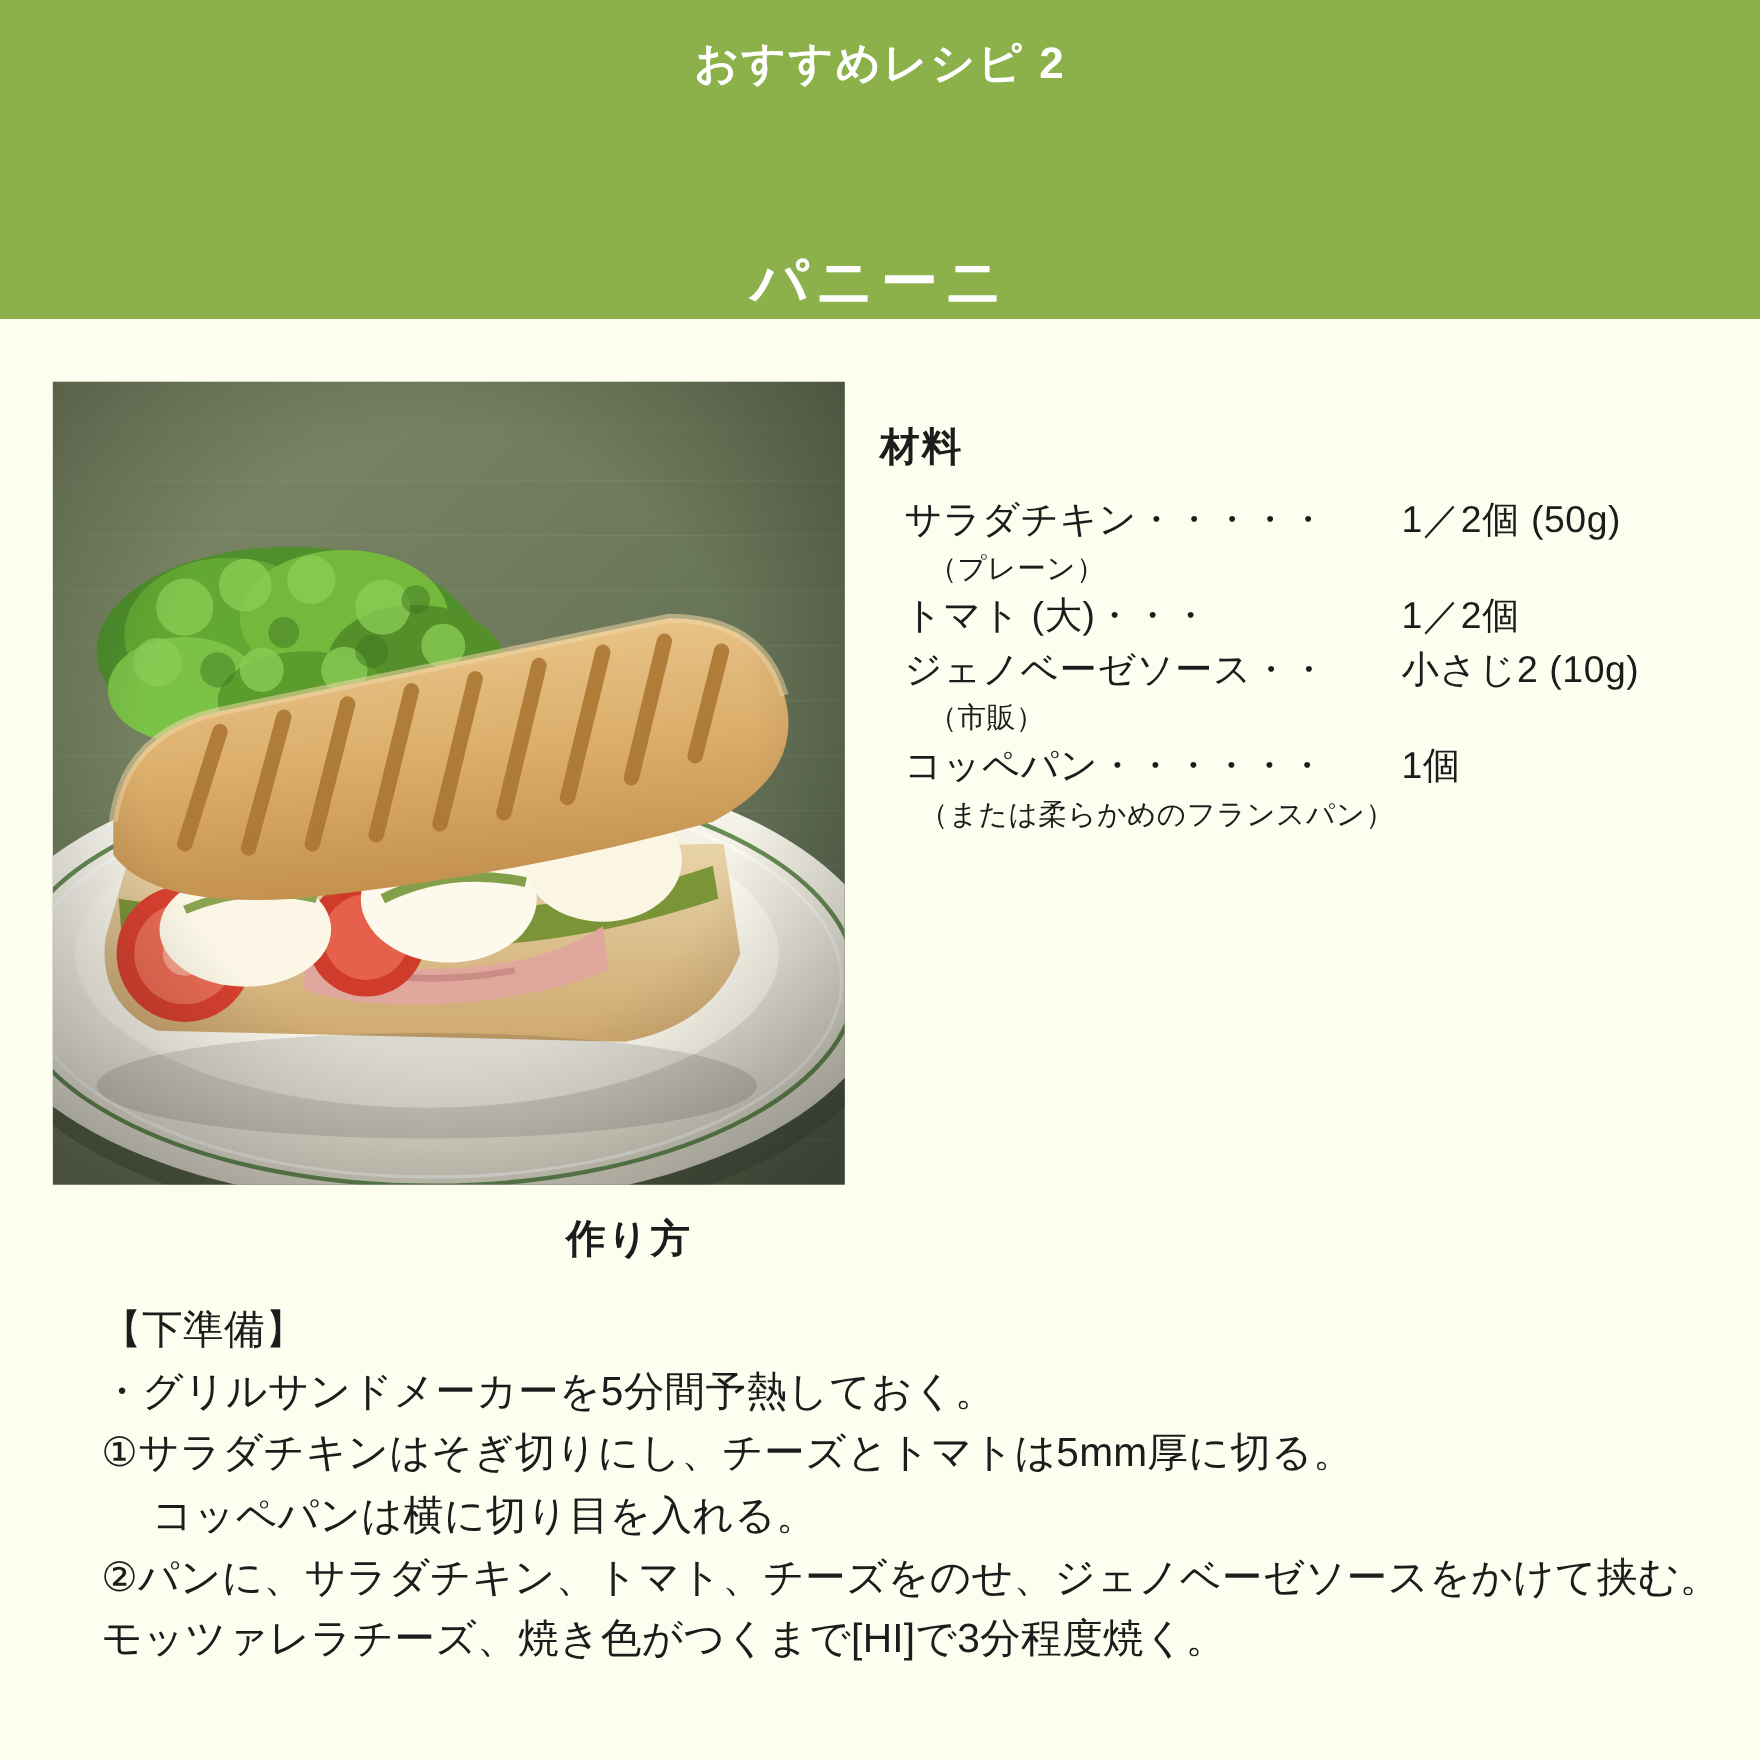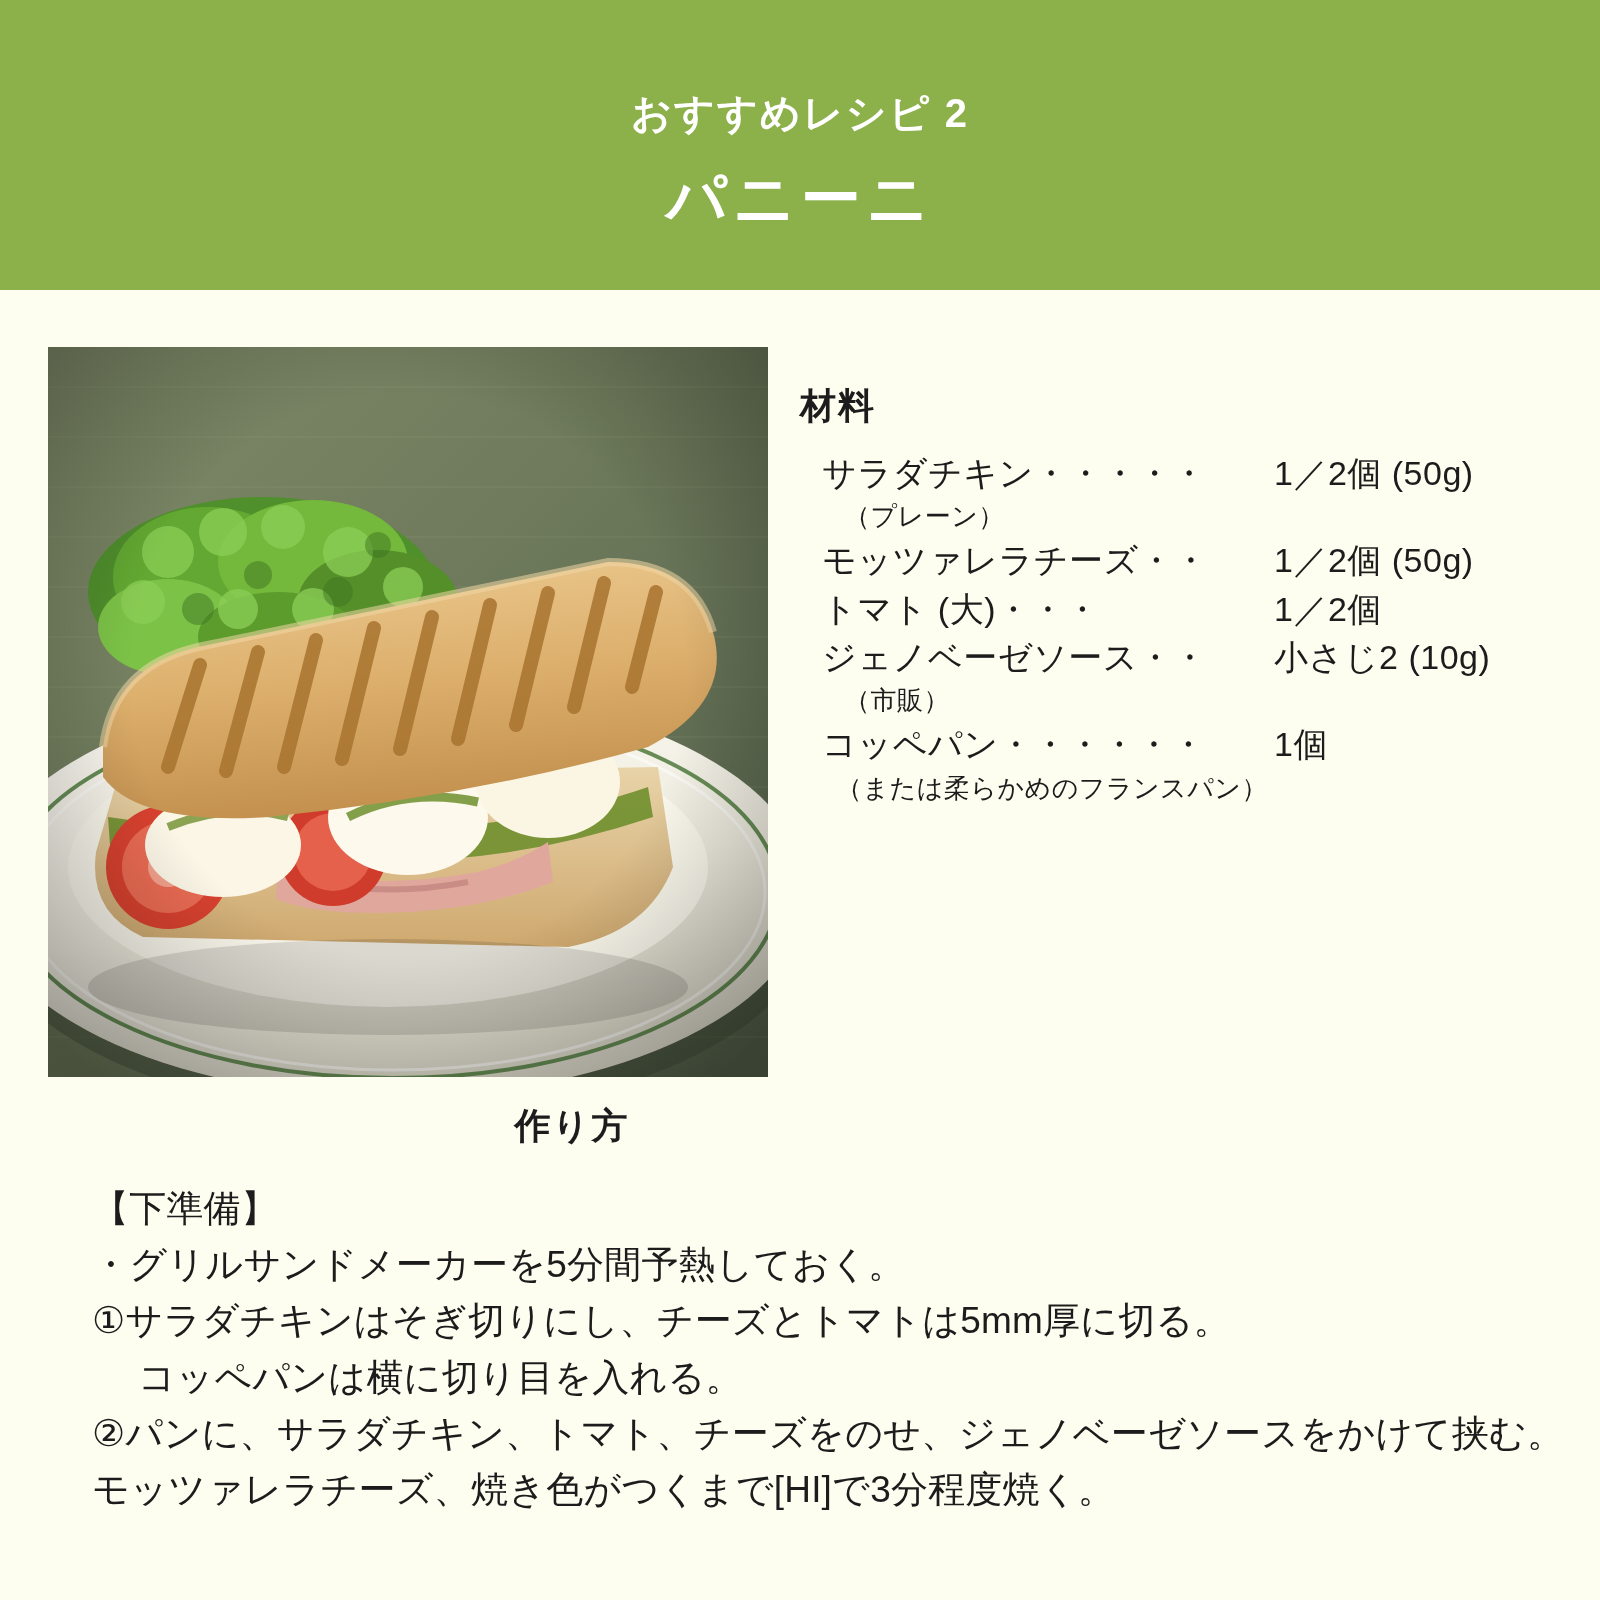--- a/index.html
+++ b/index.html
@@ -22,33 +22,33 @@
 
   
   .header {
     width: 100%;
     height: 290px;
     background: #8cb04a;
     box-sizing: border-box;
     display: flex;
     flex-direction: column;
     align-items: center;
-    justify-content: center;
+    justify-content: space-between;
     padding-top: 34px;
   }
   .header-eyebrow {
     color: #ffffff;
     font-size: 40px;
     font-weight: 700;
     letter-spacing: 2px;
     line-height: 1.2;
   }
   .header-title {
     color: #ffffff;
-    font-size: 60px;
+    font-size: 52px;
     font-weight: 700;
     letter-spacing: 6px;
     line-height: 1.25;
     margin-top: 24px;
   }
 
   
   .content {
     position: relative;
     padding: 0;
@@ -280,24 +280,20 @@
       <table class="ing-table">
         <tbody>
           <tr>
             <td class="ing-name">サラダチキン・・・・・</td>
             <td class="ing-qty">1／2個 (50g)</td>
           </tr>
           <tr class="ing-note">
             <td colspan="2">（プレーン）</td>
           </tr>
           <tr>
-            <td class="ing-name">モッツァレラチーズ・・</td>
-            <td class="ing-qty">1／2個 (50g)</td>
-          </tr>
-          <tr>
             <td class="ing-name">トマト (大)・・・</td>
             <td class="ing-qty">1／2個</td>
           </tr>
           <tr>
             <td class="ing-name">ジェノベーゼソース・・</td>
             <td class="ing-qty">小さじ2 (10g)</td>
           </tr>
           <tr class="ing-note">
             <td colspan="2">（市販）</td>
           </tr>

